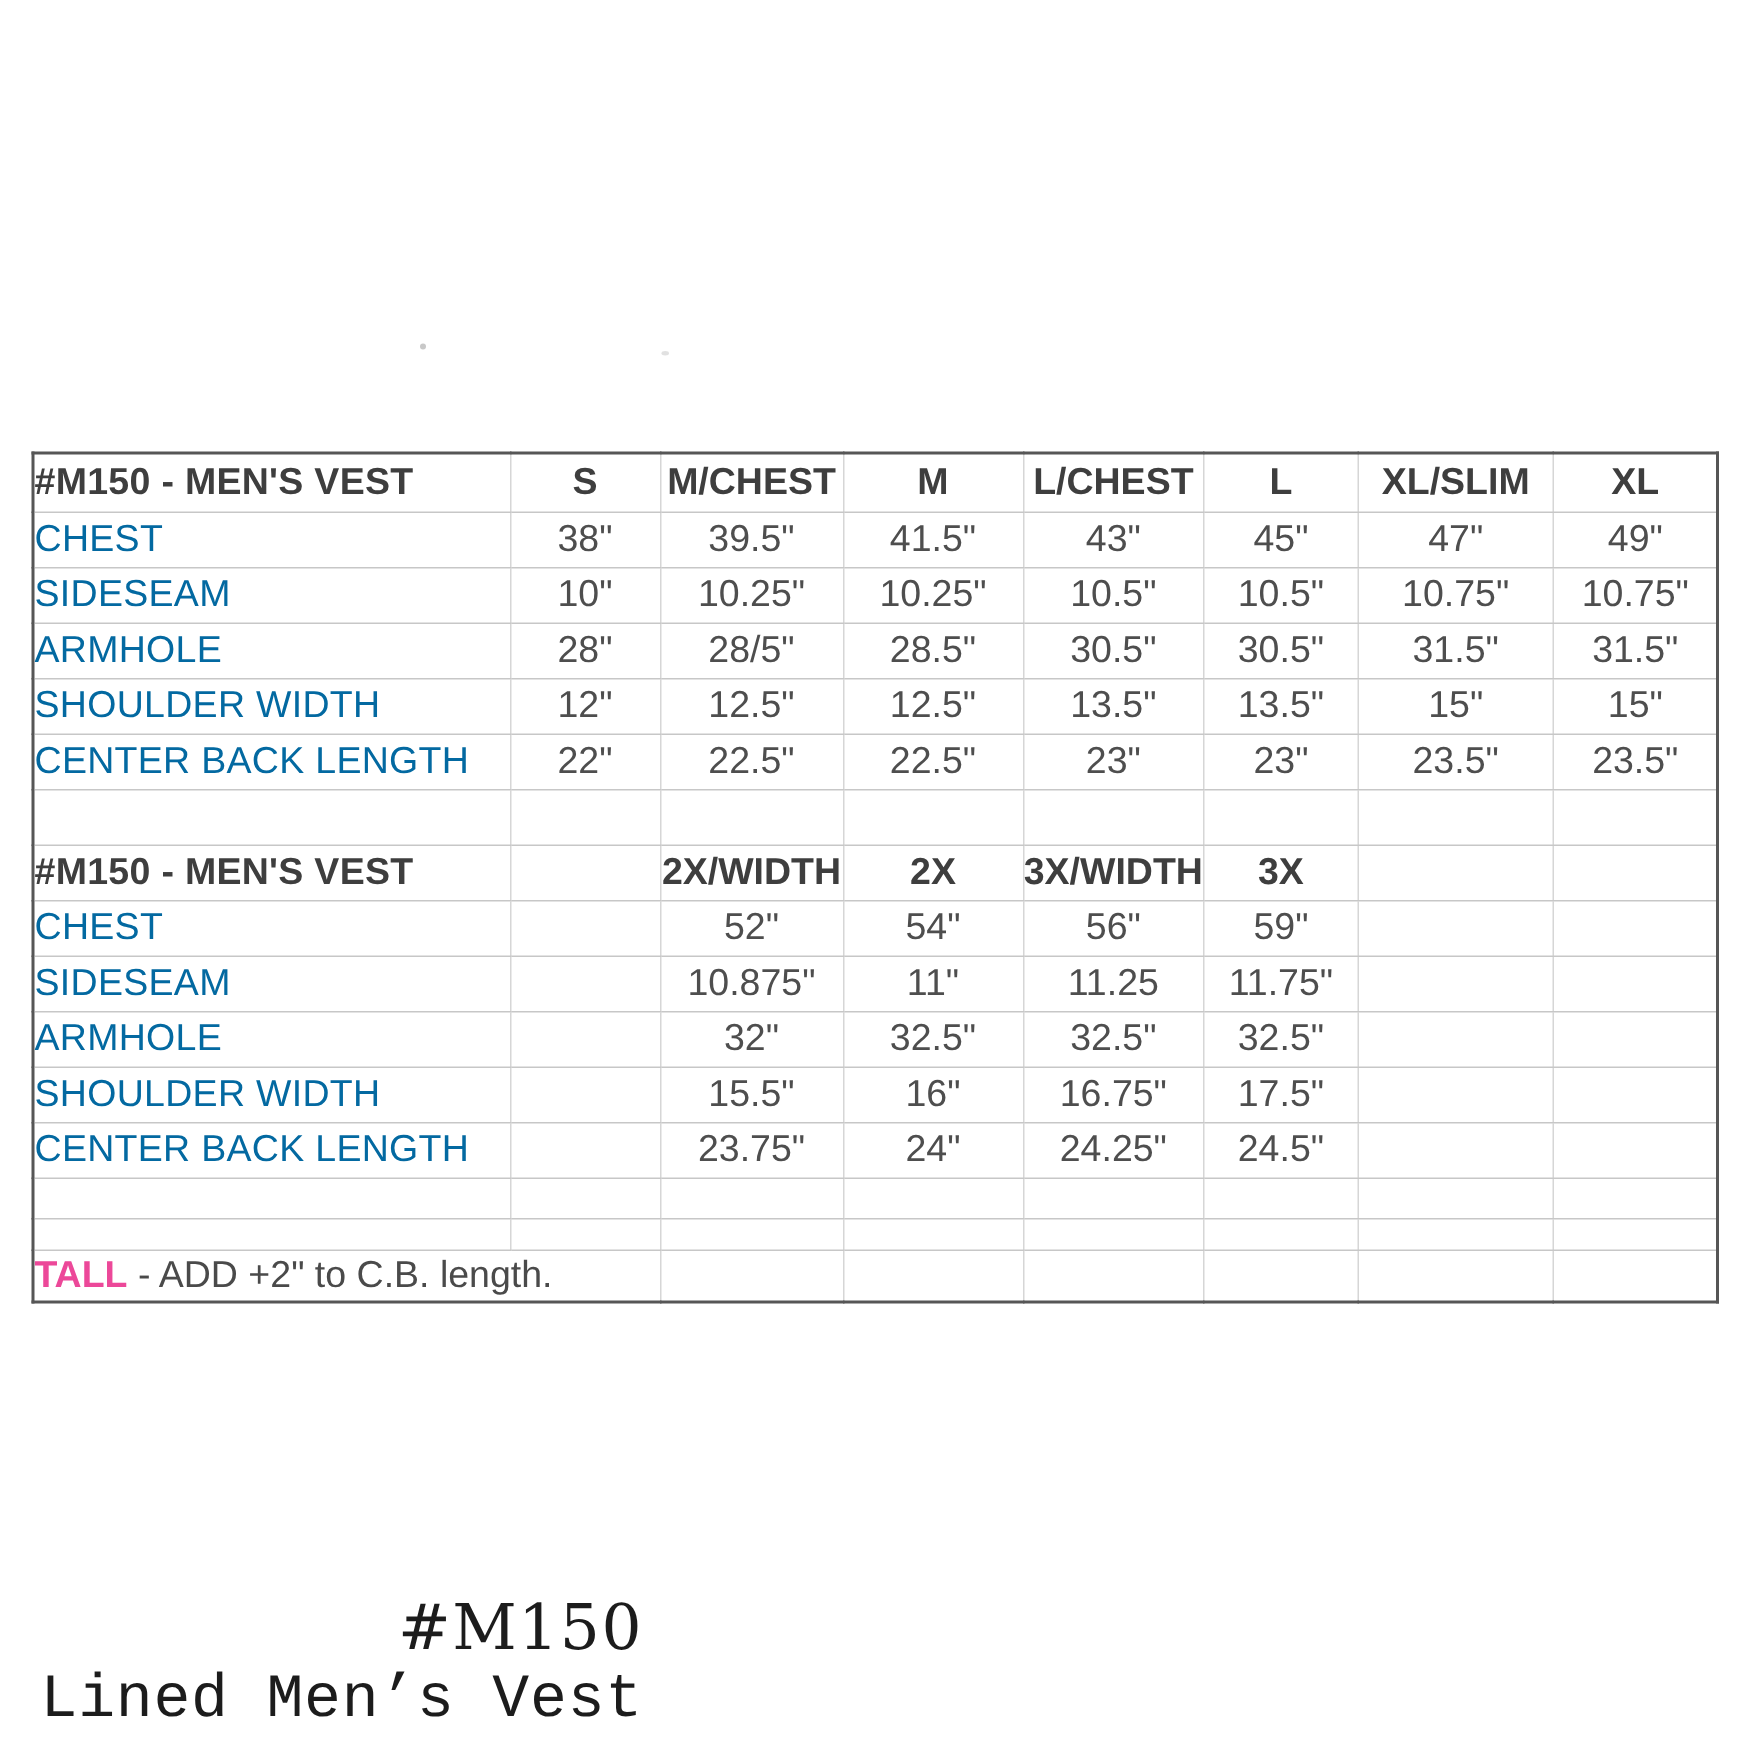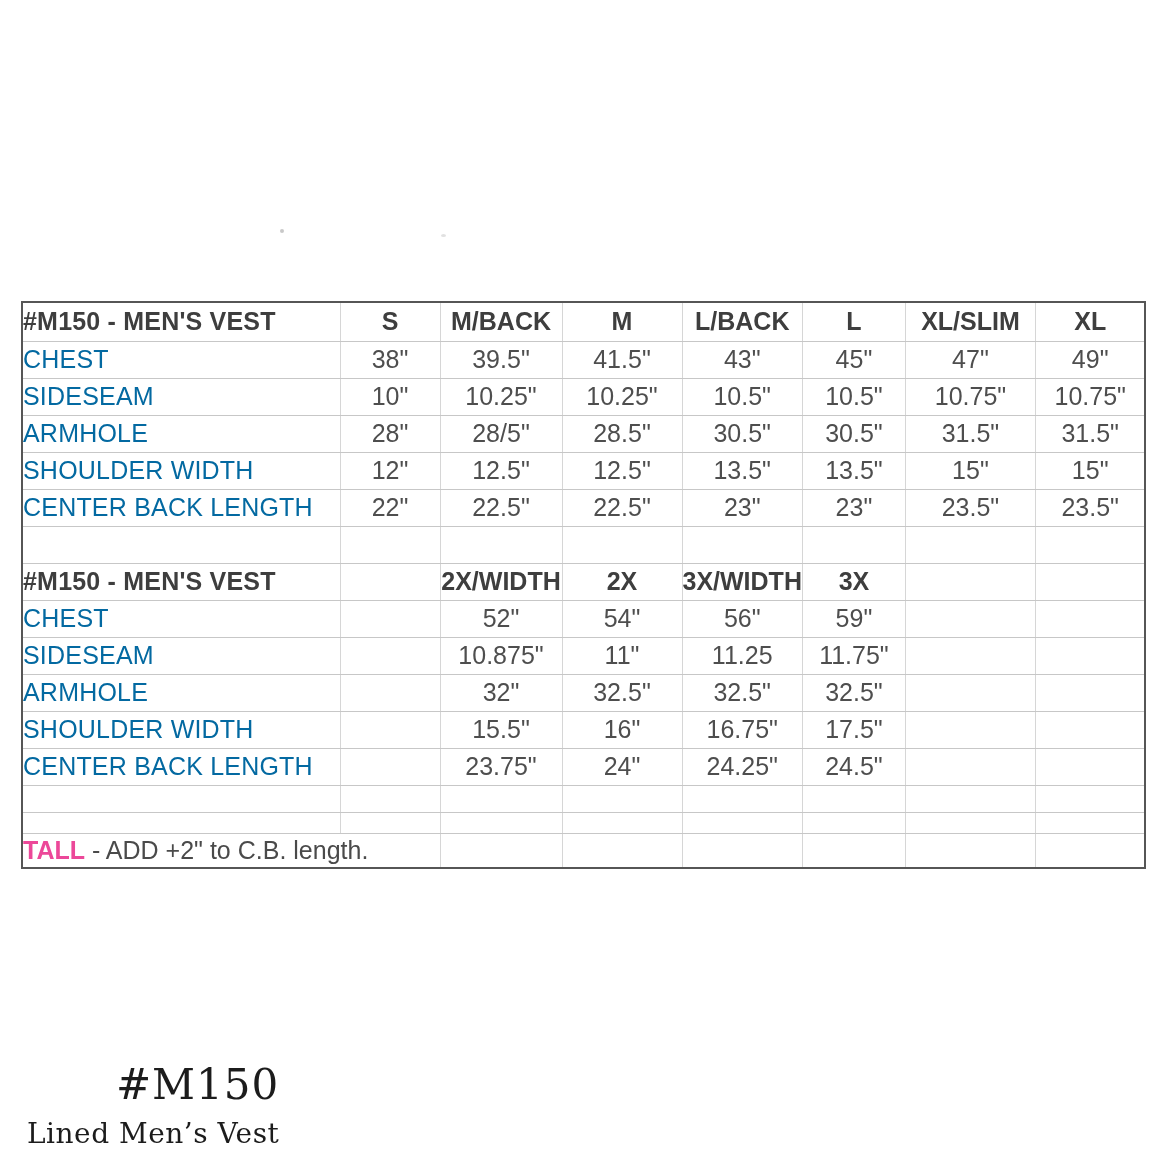--- a/index.html
+++ b/index.html
@@ -72,21 +72,21 @@
   
   .footer {
     position: absolute;
     left: 27px;
     top: 1060px;
     font-family: "DejaVu Serif", serif;
     color: #1c1c1c;
     text-align: right;
   }
   .footer .l1 { font-size: 42px; line-height: 49px; letter-spacing: 1px; }
-  .footer .l2 { font-size: 28px; line-height: 50px; letter-spacing: 0.5px; }
+  .footer .l2 { font-size: 41px; line-height: 50px; letter-spacing: 0.5px; font-family: Liberation Mono, monospace; }
 
   
   .speck {
     position: absolute;
     border-radius: 50%;
     background: #9a9a9a;
   }
   .speck.s1 { left: 280px; top: 229px; width: 4px; height: 4px; opacity: 0.55; }
   .speck.s2 { left: 441px; top: 234px; width: 5px; height: 3px; opacity: 0.3; }
 </style>
@@ -104,23 +104,23 @@
       <col style="width:120px">
       <col style="width:103px">
       <col style="width:130px">
       <col style="width:110px">
     </colgroup>
 
     <tbody>
         <tr class="rh-header">
       <td class="lbl hdr">#M150 - MEN'S VEST</td>
       <td class="val hdr">S</td>
-      <td class="val hdr">M/BACK</td>
+      <td class="val hdr">M/CHEST</td>
       <td class="val hdr">M</td>
-      <td class="val hdr">L/BACK</td>
+      <td class="val hdr">L/CHEST</td>
       <td class="val hdr">L</td>
       <td class="val hdr">XL/SLIM</td>
       <td class="val hdr">XL</td>
     </tr>
 
     <tr class="rh-std">
       <td class="lbl">CHEST</td>
       <td class="val">38"</td>
       <td class="val">39.5"</td>
       <td class="val">41.5"</td>

